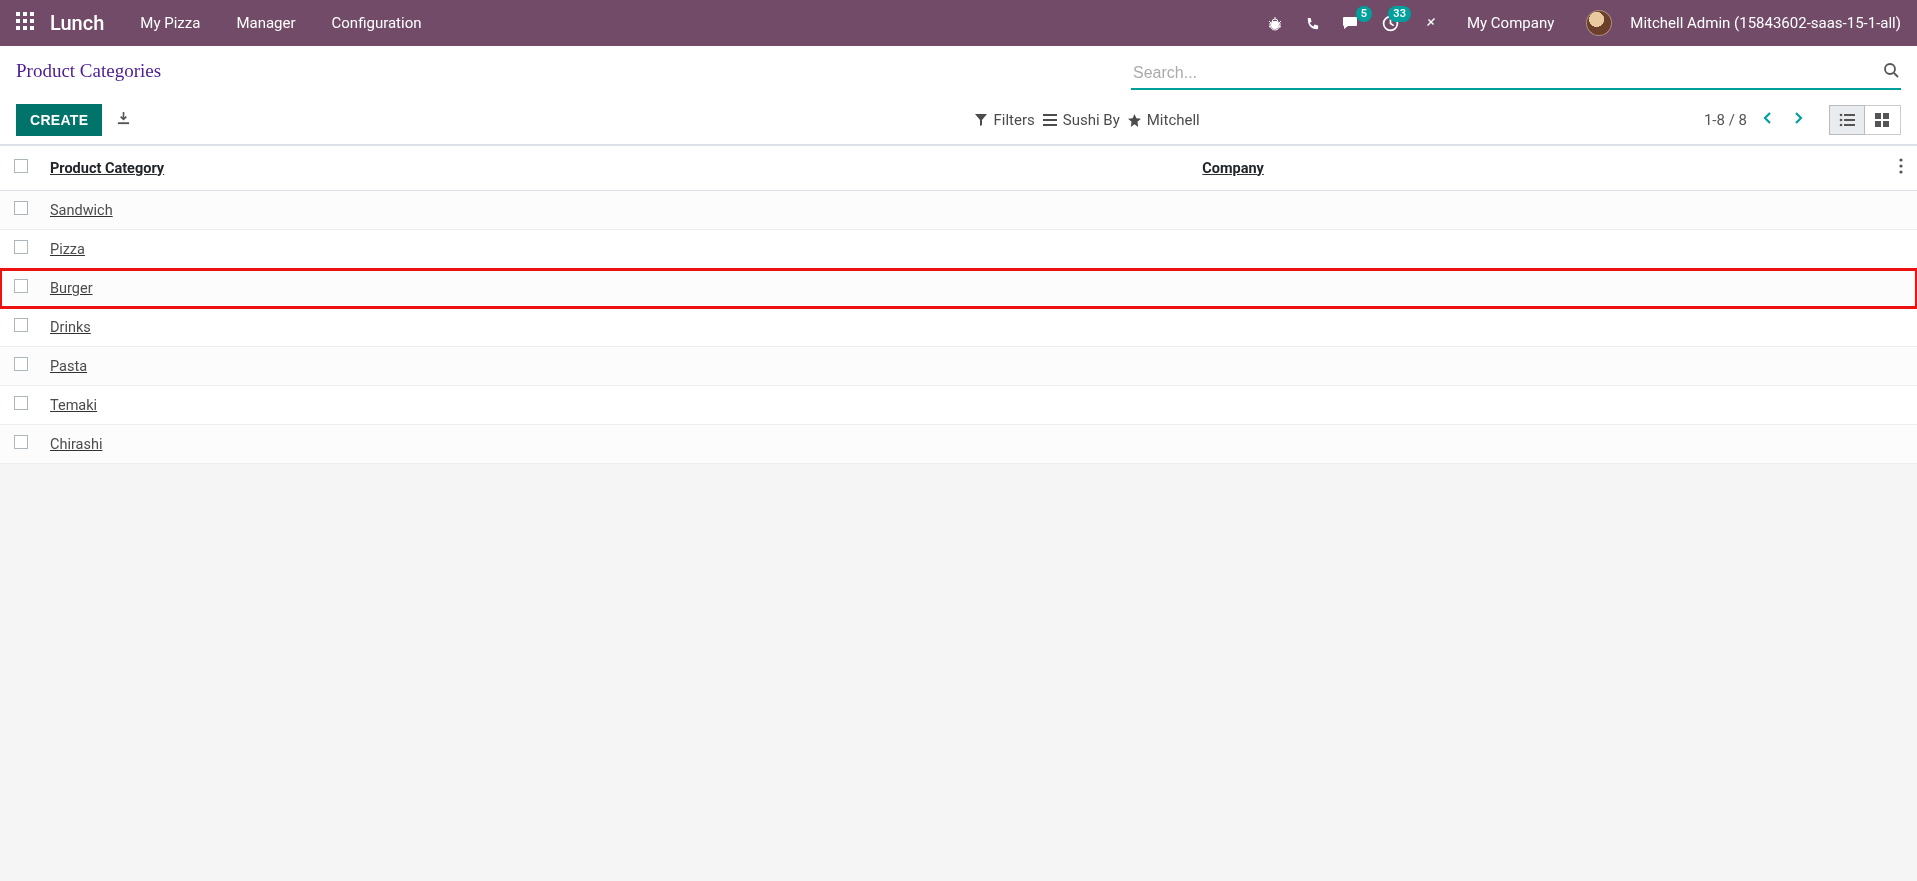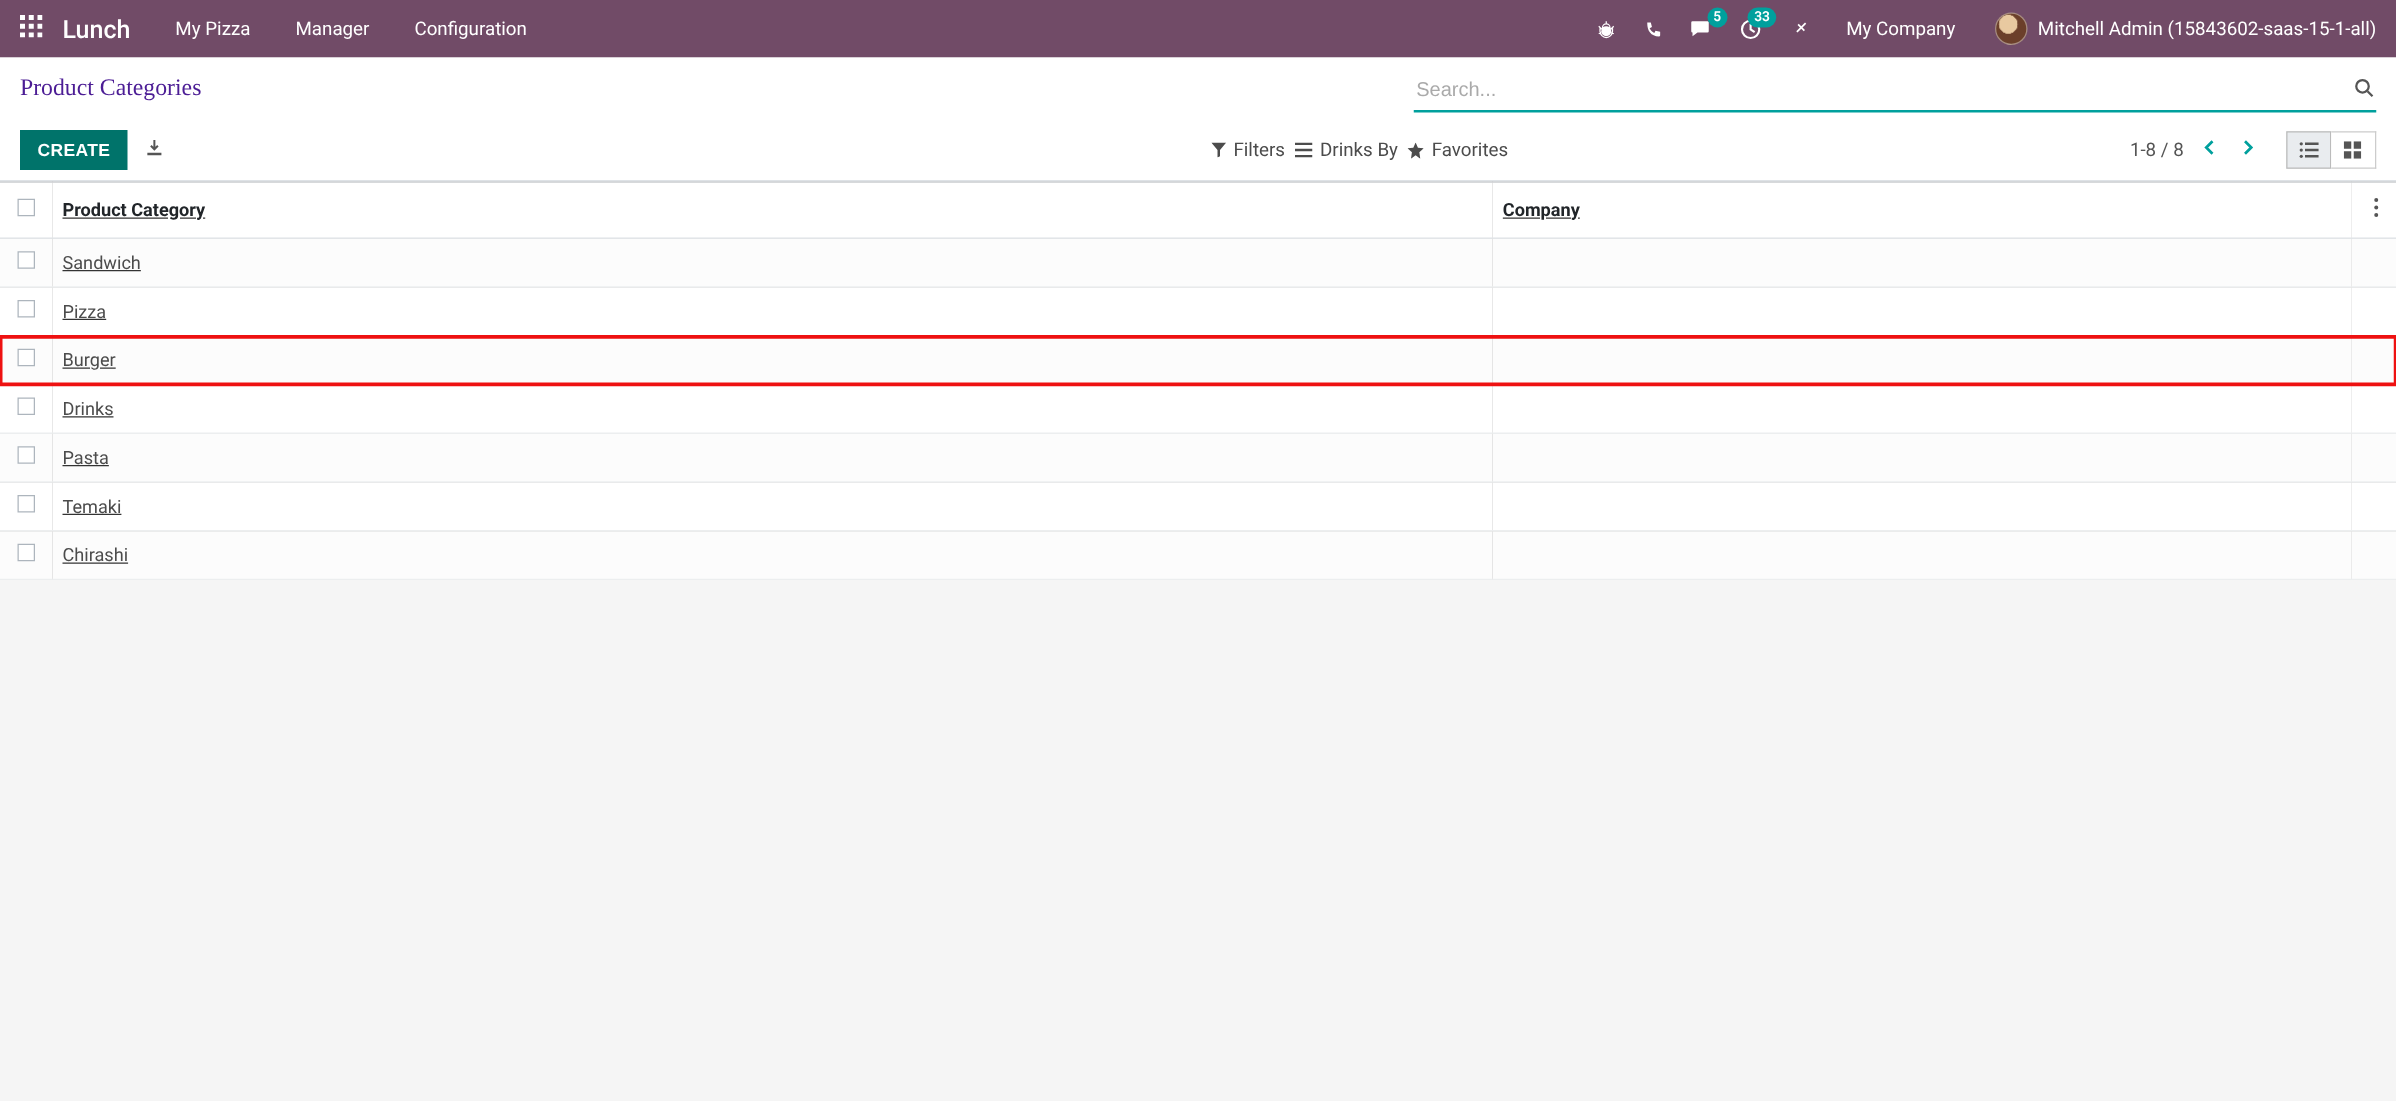--- a/index.html
+++ b/index.html
@@ -18,21 +18,21 @@
   .topnav .nav-link { color: #fff; text-decoration: none; cursor: pointer; }
   .topnav .spacer { flex: 1; }
   .topnav .systray { display: flex; align-items: center; gap: 22px; }
   .topnav .systray .icon-btn { position: relative; cursor: pointer; color: #fff; }
   .badge {
     position: absolute; top: -8px; right: -12px;
     background: #00a09d; color: #fff; font-size: 11px; line-height: 14px;
     padding: 1px 5px; border-radius: 10px; font-weight: 600;
   }
   .topnav .company { margin-left: 8px; cursor: pointer; }
-  .topnav .user { display: flex; align-items: center; gap: 8px; margin-left: 10px; cursor: pointer; }
+  .topnav .user { display: flex; align-items: center; gap: 18px; margin-left: 10px; cursor: pointer; }
   .avatar { width: 26px; height: 26px; border-radius: 50%; background: radial-gradient(circle at 40% 35%, #e8c9a0 35%, #6b3f2a 36%); border: 1px solid rgba(255,255,255,.4); }
 
   
   .control-panel { background: #fff; padding: 14px 16px 8px 16px; border-bottom: 1px solid #dee2e6; }
   .cp-row1 { display: flex; align-items: flex-start; }
   .breadcrumb-title { font-size: 19px; font-weight: 400; color: #4c1d95; font-family: Liberation Serif, serif; }
   .search-wrap { margin-left: auto; width: 770px; position: relative; }
   .search-input {
     width: 100%; border: none; border-bottom: 2px solid #00a09d;
     font-size: 16px; padding: 4px 28px 6px 2px; outline: none; color: #555;
@@ -172,27 +172,27 @@
             <path d="M0 0h12L7 6v5l-2 1V6z"></path>
           </svg>
         <span>Filters</span>
       </span>
       <span class="search-opt">
         <svg width="14" height="12" viewBox="0 0 14 12" fill="#4c4c4c">
             <rect x="0" y="0" width="14" height="2"></rect>
             <rect x="0" y="5" width="14" height="2"></rect>
             <rect x="0" y="10" width="14" height="2"></rect>
           </svg>
-        <span>Drinks By</span>
+        <span>Sushi By</span>
       </span>
       <span class="search-opt">
         <svg width="13" height="13" viewBox="0 0 14 14" fill="#4c4c4c">
             <path d="M7 0l2 4.5 5 .5-3.8 3.4L11 14 7 11 3 14l.8-5.6L0 5l5-.5z"></path>
           </svg>
-        <span>Favorites</span>
+        <span>Mitchell</span>
       </span>
     </div>
 
     <div class="cp-right">
       <div class="pager">
         <span>1-8 / 8</span>
         <span class="nav-arrows">
           <button class="arrow">
             <svg width="10" height="14" viewBox="0 0 10 14" fill="none" stroke="#00a09d" stroke-width="2.2">
                 <path d="M7 2L2 7l5 5"></path>

